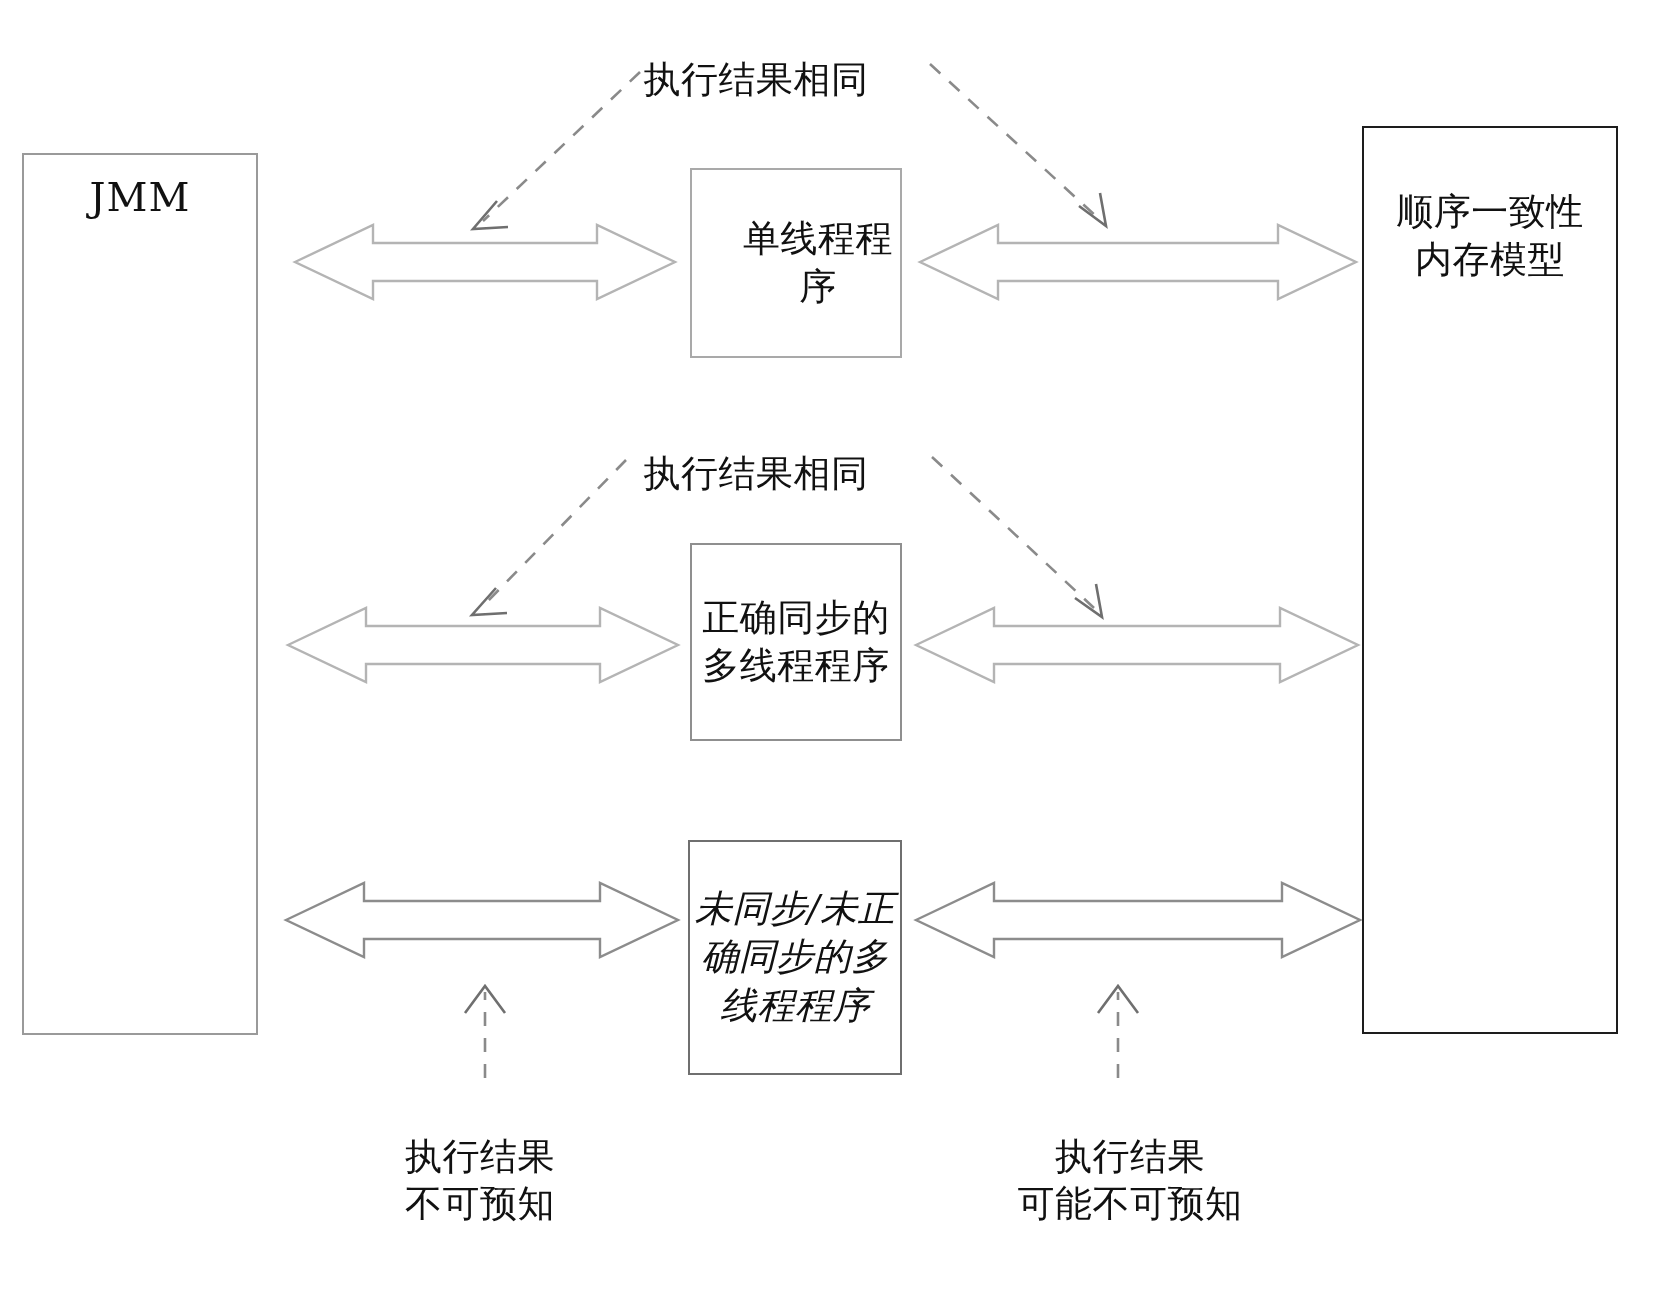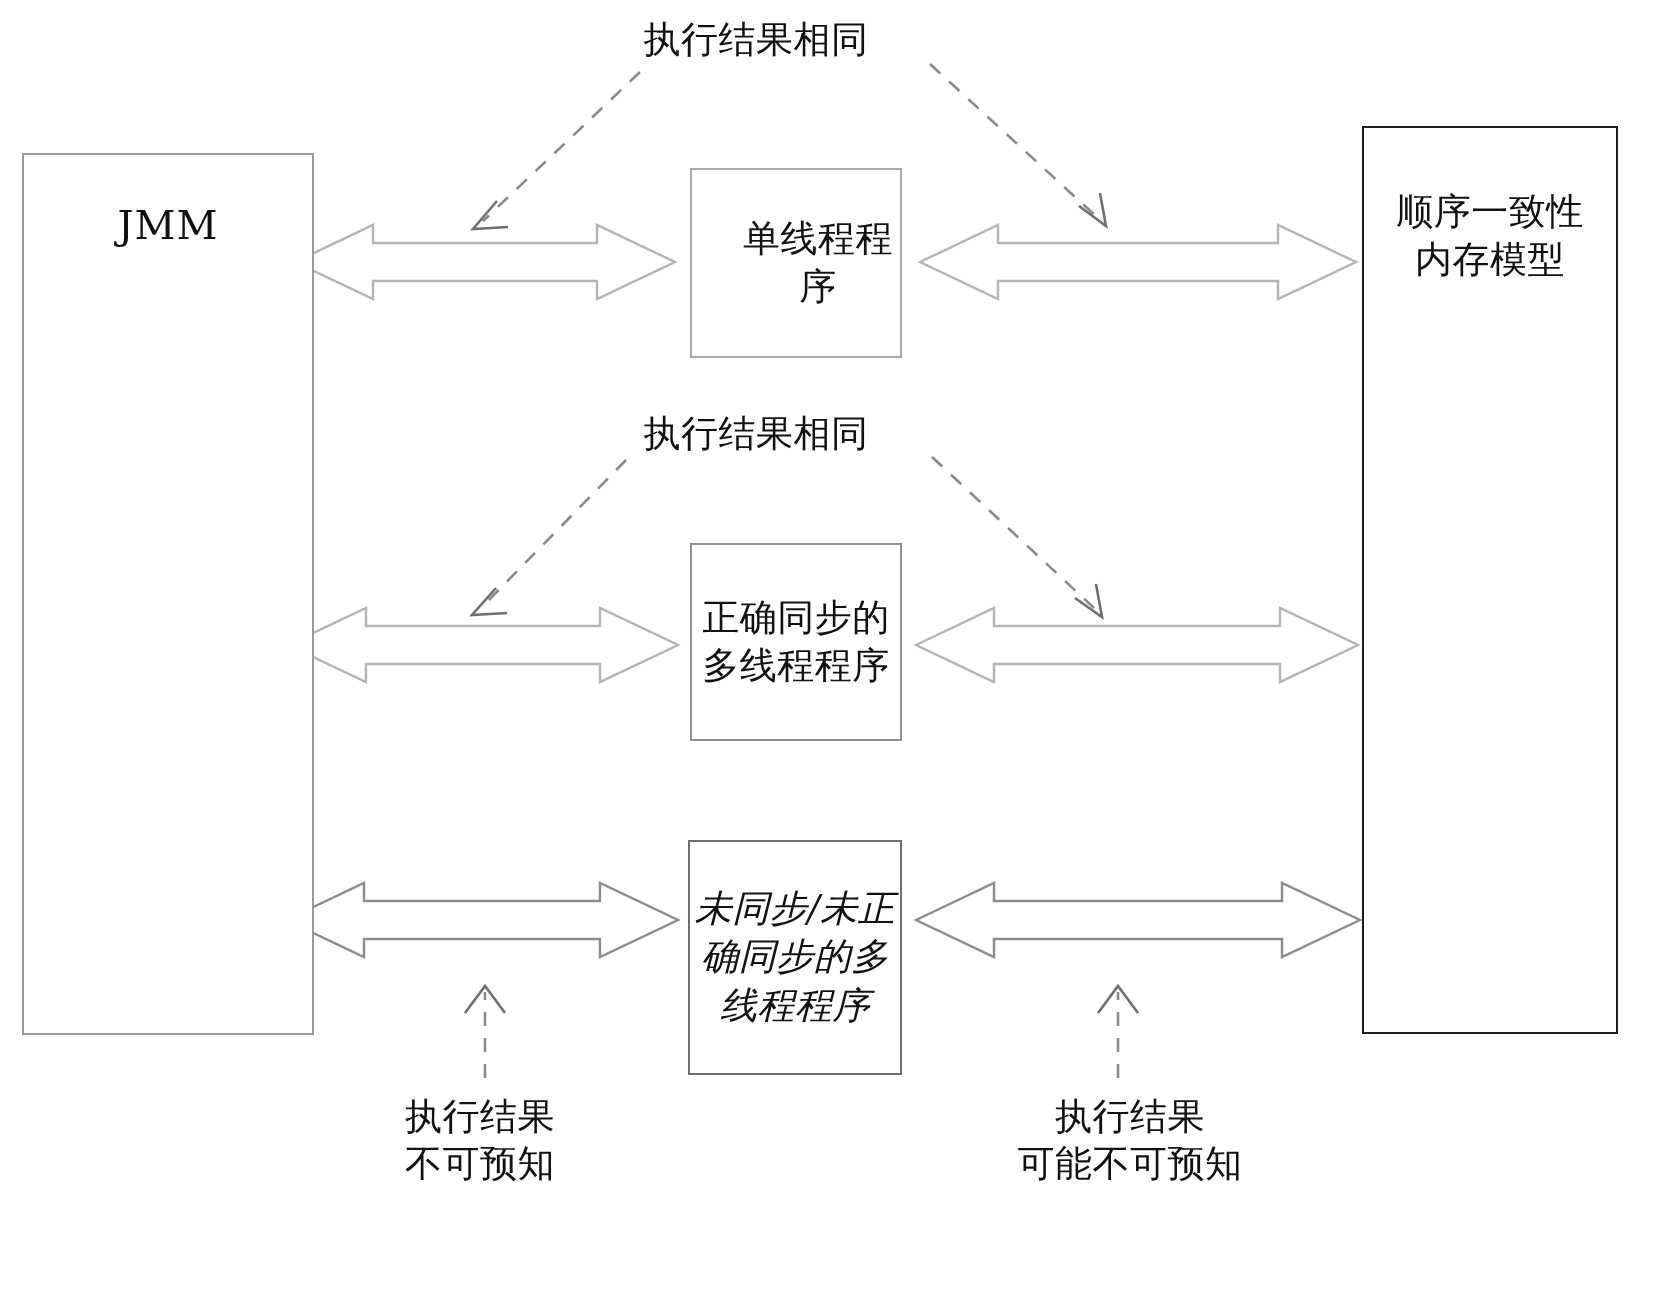--- a/index.html
+++ b/index.html
@@ -26,24 +26,24 @@
   }
   .box-label {
     font-size: 37px;
     line-height: 1.30;
     color: #111111;
     letter-spacing: 0.5px;
     white-space: pre-line;
   }
   #box-jmm {
     left: 22px; top: 153px;
-    width: 292px; height: 882px;
+    width: 236px; height: 882px;
     border: 2px solid #9a9a9a;
     align-items: flex-start;
-    padding-top: 44px;
+    padding-top: 16px;
   }
   #box-jmm .box-label {
     font-size: 40px;
     letter-spacing: 1px;
   }
   #box-sc {
     left: 1362px; top: 126px;
     width: 256px; height: 908px;
     border: 2px solid #1d1d1d;
     align-items: flex-start;
@@ -67,20 +67,21 @@
     font-style: italic;
   }
   .floating-label {
     position: absolute;
     font-size: 37px;
     line-height: 1.28;
     color: #111111;
     letter-spacing: 0.5px;
     white-space: pre-line;
     text-align: center;
+    margin-top: 40px;
   }
   #label-top-same { left: 556px; top: 16px; width: 400px; }
   #label-mid-same { left: 556px; top: 410px; width: 400px; }
   #label-bottom-left { left: 320px; top: 1093px; width: 320px; }
   #label-bottom-right { left: 950px; top: 1093px; width: 360px; }
   svg.layer {
     position: absolute;
     left: 0; top: 0;
     width: 1660px; height: 1296px;
     pointer-events: none;

